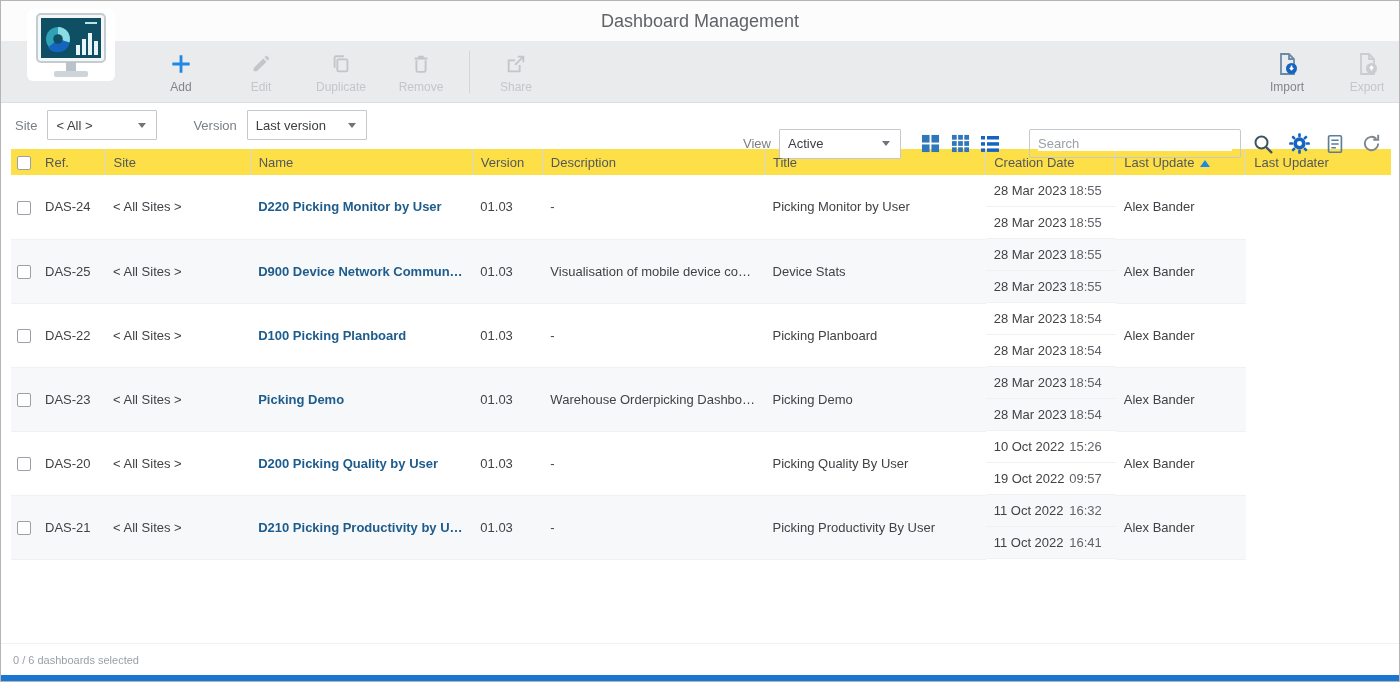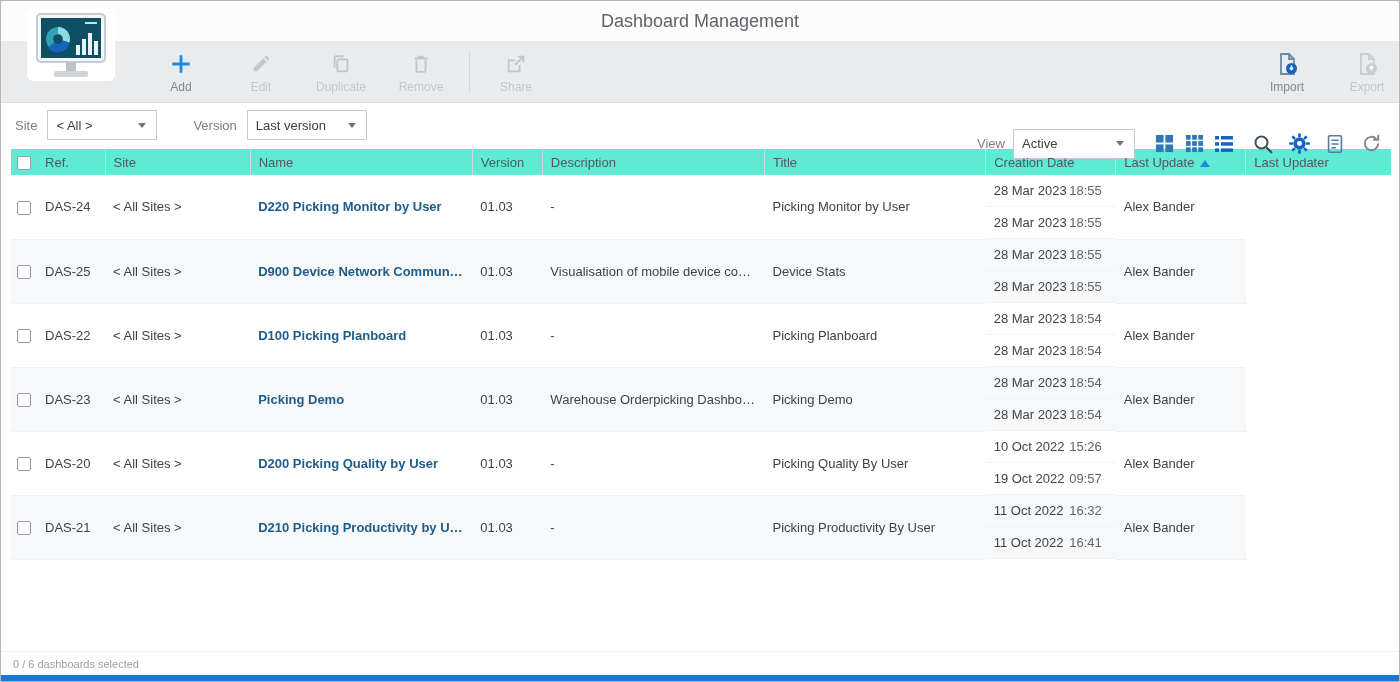--- a/index.html
+++ b/index.html
@@ -66,21 +66,21 @@
     border:none; outline:none; width:100%; font-size:13px; color:#3c4043;
     font-family:"Liberation Sans", sans-serif;
   }
   .search-box input::placeholder { color:#9aa0a6; }
   .icon-btn { width:28px; height:28px; display:flex; align-items:center; justify-content:center; cursor:pointer; margin-left:8px; }
 
   
   .table-wrap { margin:2px 10px 0 10px; }
   table { border-collapse:collapse; table-layout:fixed; width:1380px; }
   thead th {
-    background:#5eead4; height:26px; font-weight:normal; font-size:13px; color:#54585c;
+    background:#fde047; height:26px; font-weight:normal; font-size:13px; color:#54585c;
     text-align:left; padding:0 8px; border-right:1px solid #d6d9db; cursor:pointer;
     white-space:nowrap; overflow:hidden;
   }
   thead th:last-child { border-right:none; }
   thead th.cb-cell { border-right:none; }
   tbody td {
     height:32px; font-size:13px; color:#3f4347; padding:0 8px;
     border-bottom:1px solid #f0f1f2; white-space:nowrap; overflow:hidden; text-overflow:ellipsis;
   }
   tbody tr:nth-child(even) { background:#f7f8f9; }
@@ -95,21 +95,21 @@
   }
   .cb-cell { text-align:center; padding:0 4px; }
   .sort-asc {
     display:inline-block; width:0; height:0; margin-left:6px; vertical-align:middle;
     border-left:5px solid transparent; border-right:5px solid transparent;
     border-bottom:7px solid #1e88e5;
   }
 
   
   .statusbar {
-    position:absolute; left:0; bottom:6px; width:100%; height:24px;
+    position:absolute; left:0; bottom:6px; width:100%; height:32px;
     display:flex; align-items:center; padding-left:12px;
     font-size:11px; color:#9aa0a6; border-top:1px solid #f1f1f1; background:#fff;
   }
   .bottombar { position:absolute; left:0; bottom:0; width:100%; height:6px; background:#1976d2; }
 </style>
 </head>
 <body>
 
 <div class="titlebar">
   <div class="title">Dashboard Management</div>
@@ -245,20 +245,23 @@
     <span class="view-icon">
       <svg width="20" height="20" viewBox="0 0 20 20" fill="#1565c0">
           <rect x="1" y="2" width="4" height="3.5"></rect>
           <rect x="7" y="2" width="12" height="3.5"></rect>
           <rect x="1" y="8.2" width="4" height="3.5"></rect>
           <rect x="7" y="8.2" width="12" height="3.5"></rect>
           <rect x="1" y="14.4" width="4" height="3.5"></rect>
           <rect x="7" y="14.4" width="12" height="3.5"></rect>
         </svg>
     </span>
+    <div class="search-box">
+      <input type="text" placeholder="Search" style="">
+    </div>
     <span class="icon-btn">
       <svg width="24" height="24" viewBox="0 0 24 24">
           <circle cx="10.5" cy="10.5" r="6" fill="none" stroke="#3d5560" stroke-width="2"></circle>
           <path d="M15 15l6 6" stroke="#3d5560" stroke-width="2.4"></path>
         </svg>
     </span>
     <span class="icon-btn">
       <svg width="23" height="23" viewBox="0 0 24 24">
         <g fill="#1565c0">
           <g>

